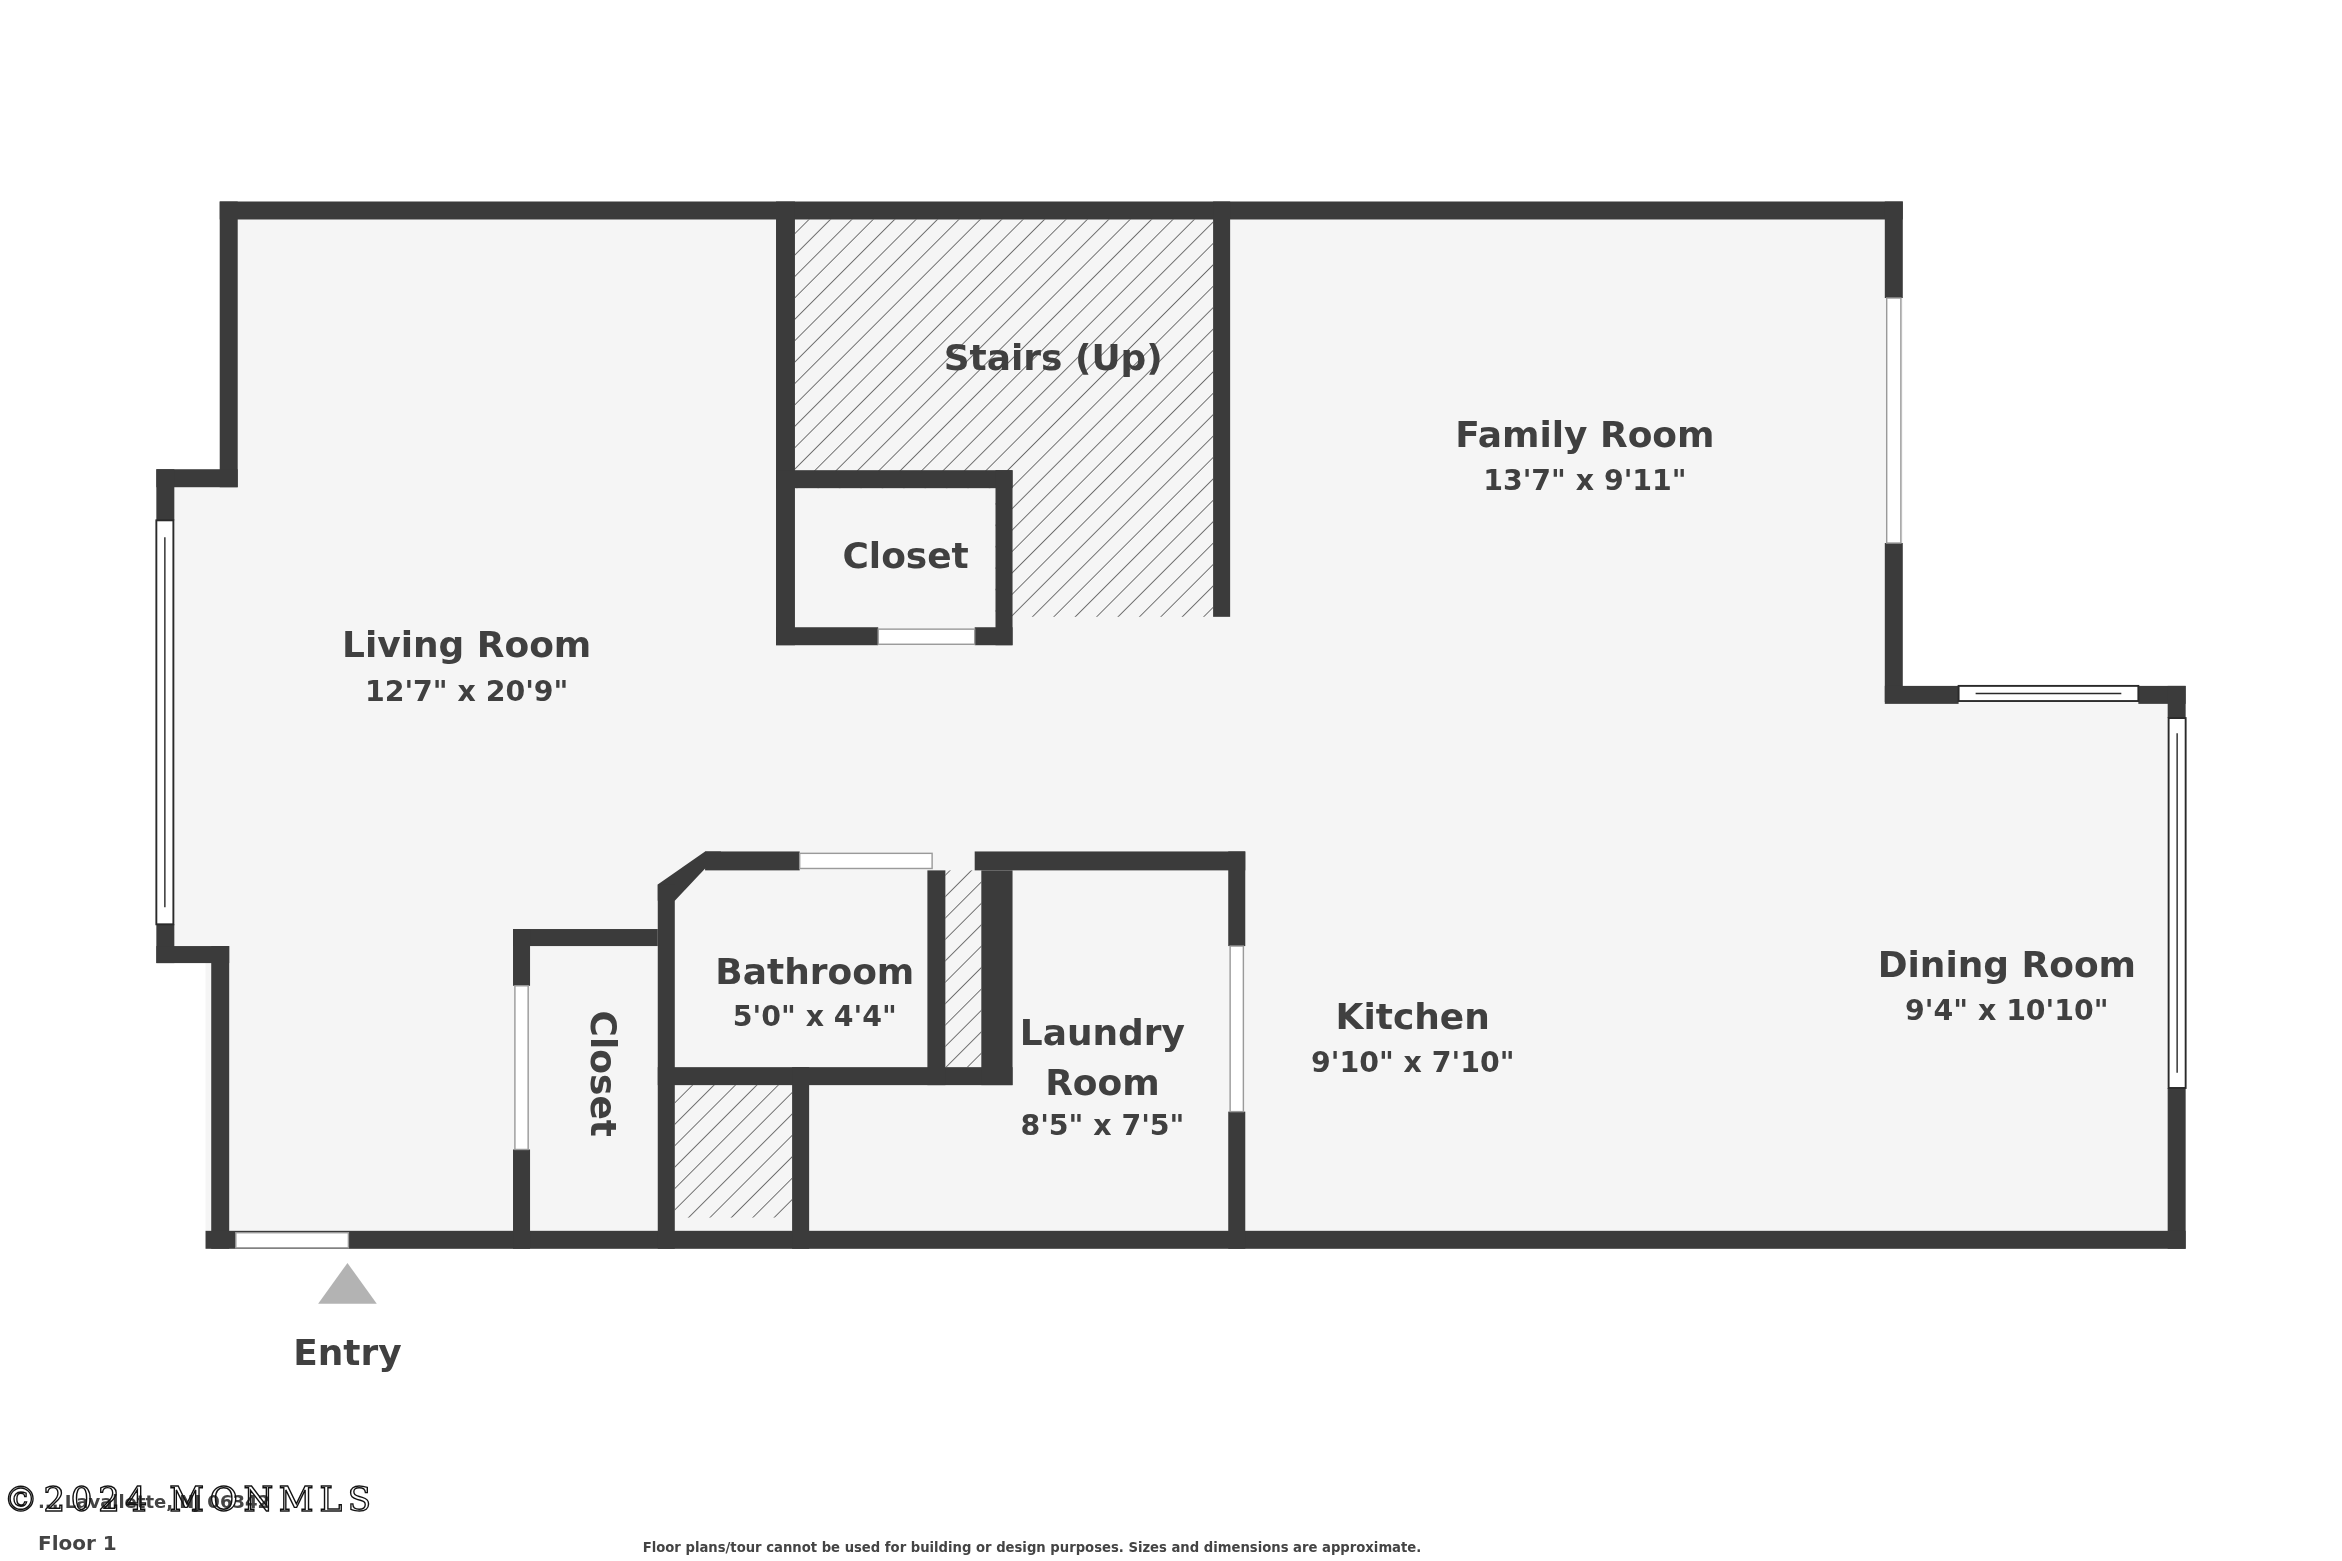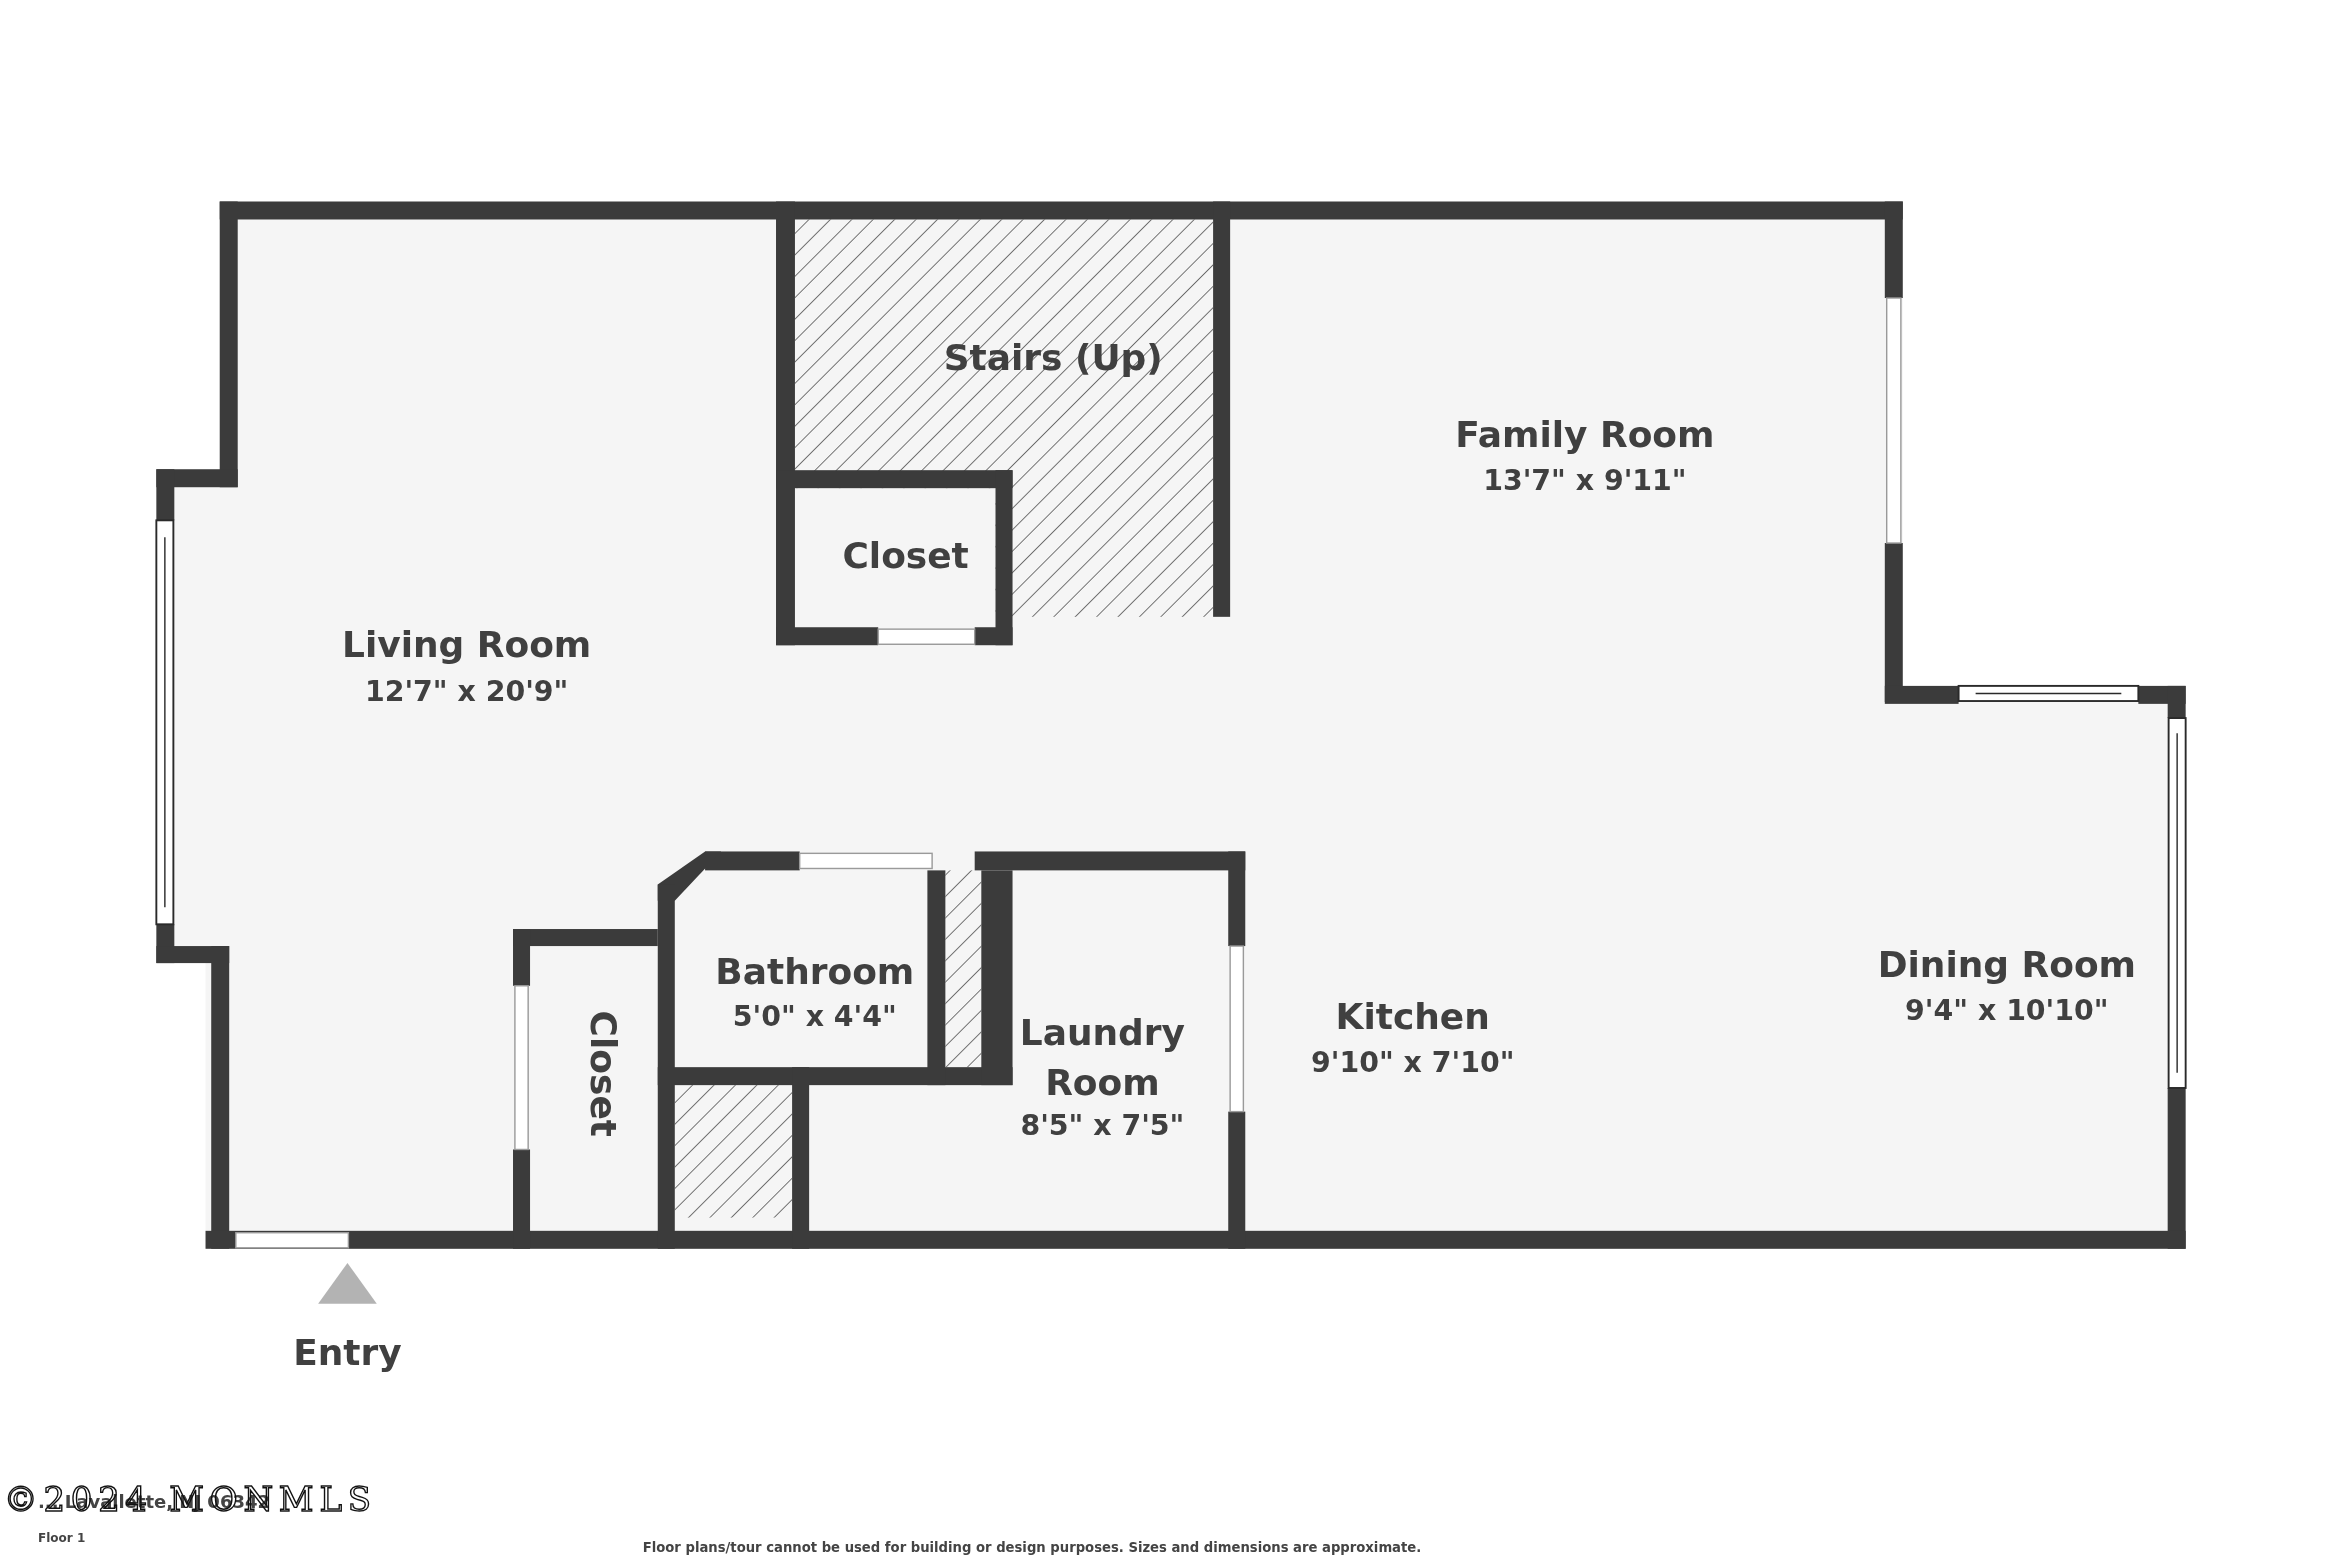--- a/index.html
+++ b/index.html
@@ -7,21 +7,21 @@
   #plan { position:absolute; left:0; top:0; width:2342px; height:1561px; }
   .lbl { font-family:"DejaVu Sans", sans-serif; font-weight:bold; fill:#404040; text-anchor:middle; }
   .room-name { font-size:38px; }
   .room-dim { font-size:30px; }
   .wall { fill:#3b3b3b; }
   .floor { fill:#f5f5f5; }
   .win { fill:#ffffff; stroke:#2a2a2a; stroke-width:2; }
   .door { fill:#ffffff; stroke:#9a9a9a; stroke-width:1.5; }
   .footer { position:absolute; color:#444; font-weight:bold; font-family:"DejaVu Sans", sans-serif; }
   .address { left:38px; top:1491px; font-size:18px; }
-  .floor-label { left:38px; top:1531px; font-size:12px; }
+  .floor-label { left:38px; top:1531px; font-size:20px; }
   .disclaimer { left:0; width:2064px; text-align:center; top:1540px; font-size:13.2px; }
   .watermark { position:absolute; left:3.8px; top:1482px; font-family:"DejaVu Serif", serif; font-size:34px; color:transparent; -webkit-text-stroke:1.4px #111; letter-spacing:5.7px; line-height:1; }
 </style>
 </head>
 <body>
 
 <svg id="plan" viewBox="0 0 2475 1650" xmlns="http://www.w3.org/2000/svg">
   <defs>
     <pattern id="hatch" patternUnits="userSpaceOnUse" width="16" height="16" patternTransform="rotate(45)">
       <rect width="16" height="16" fill="#f5f5f5"></rect>

